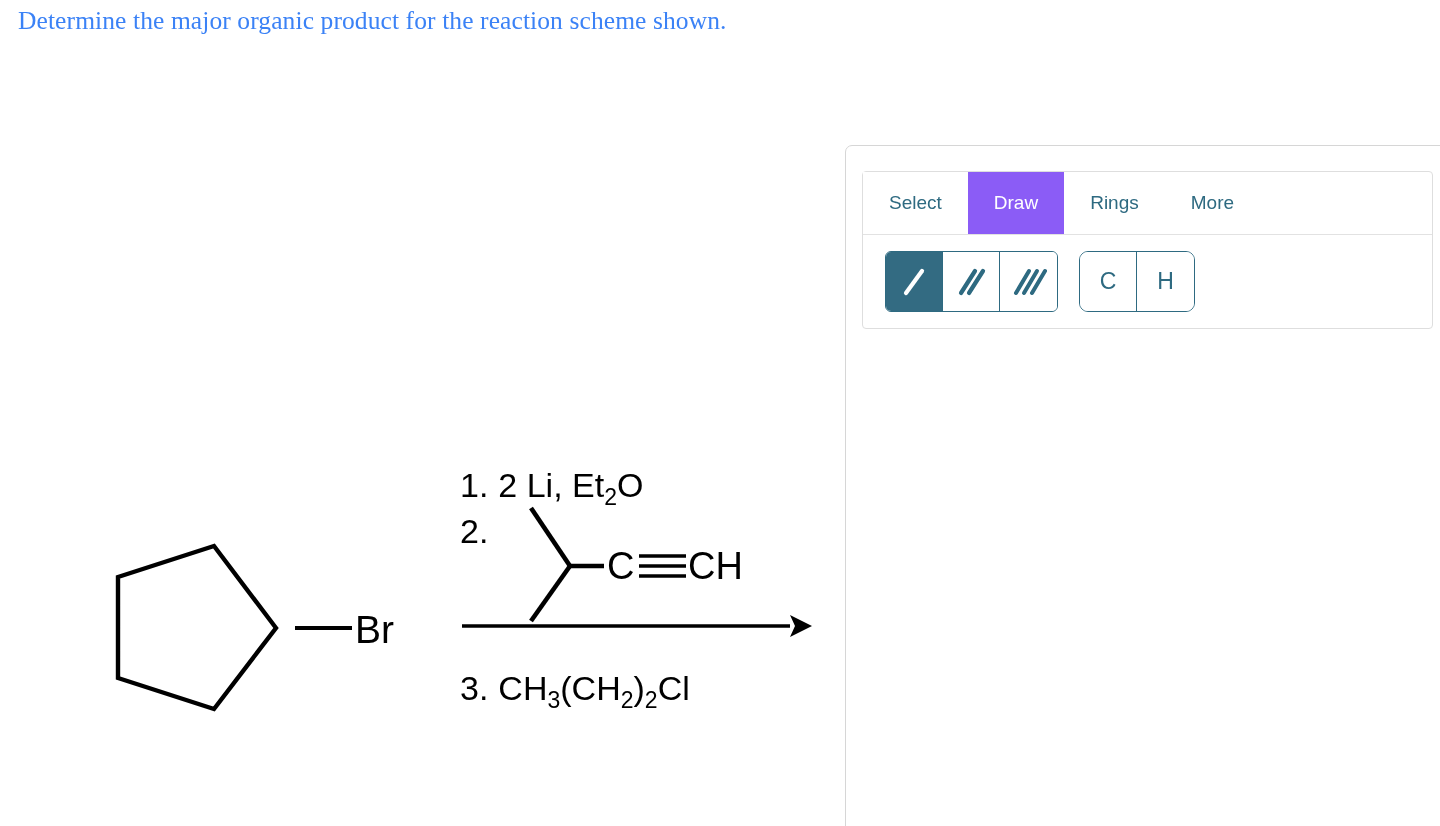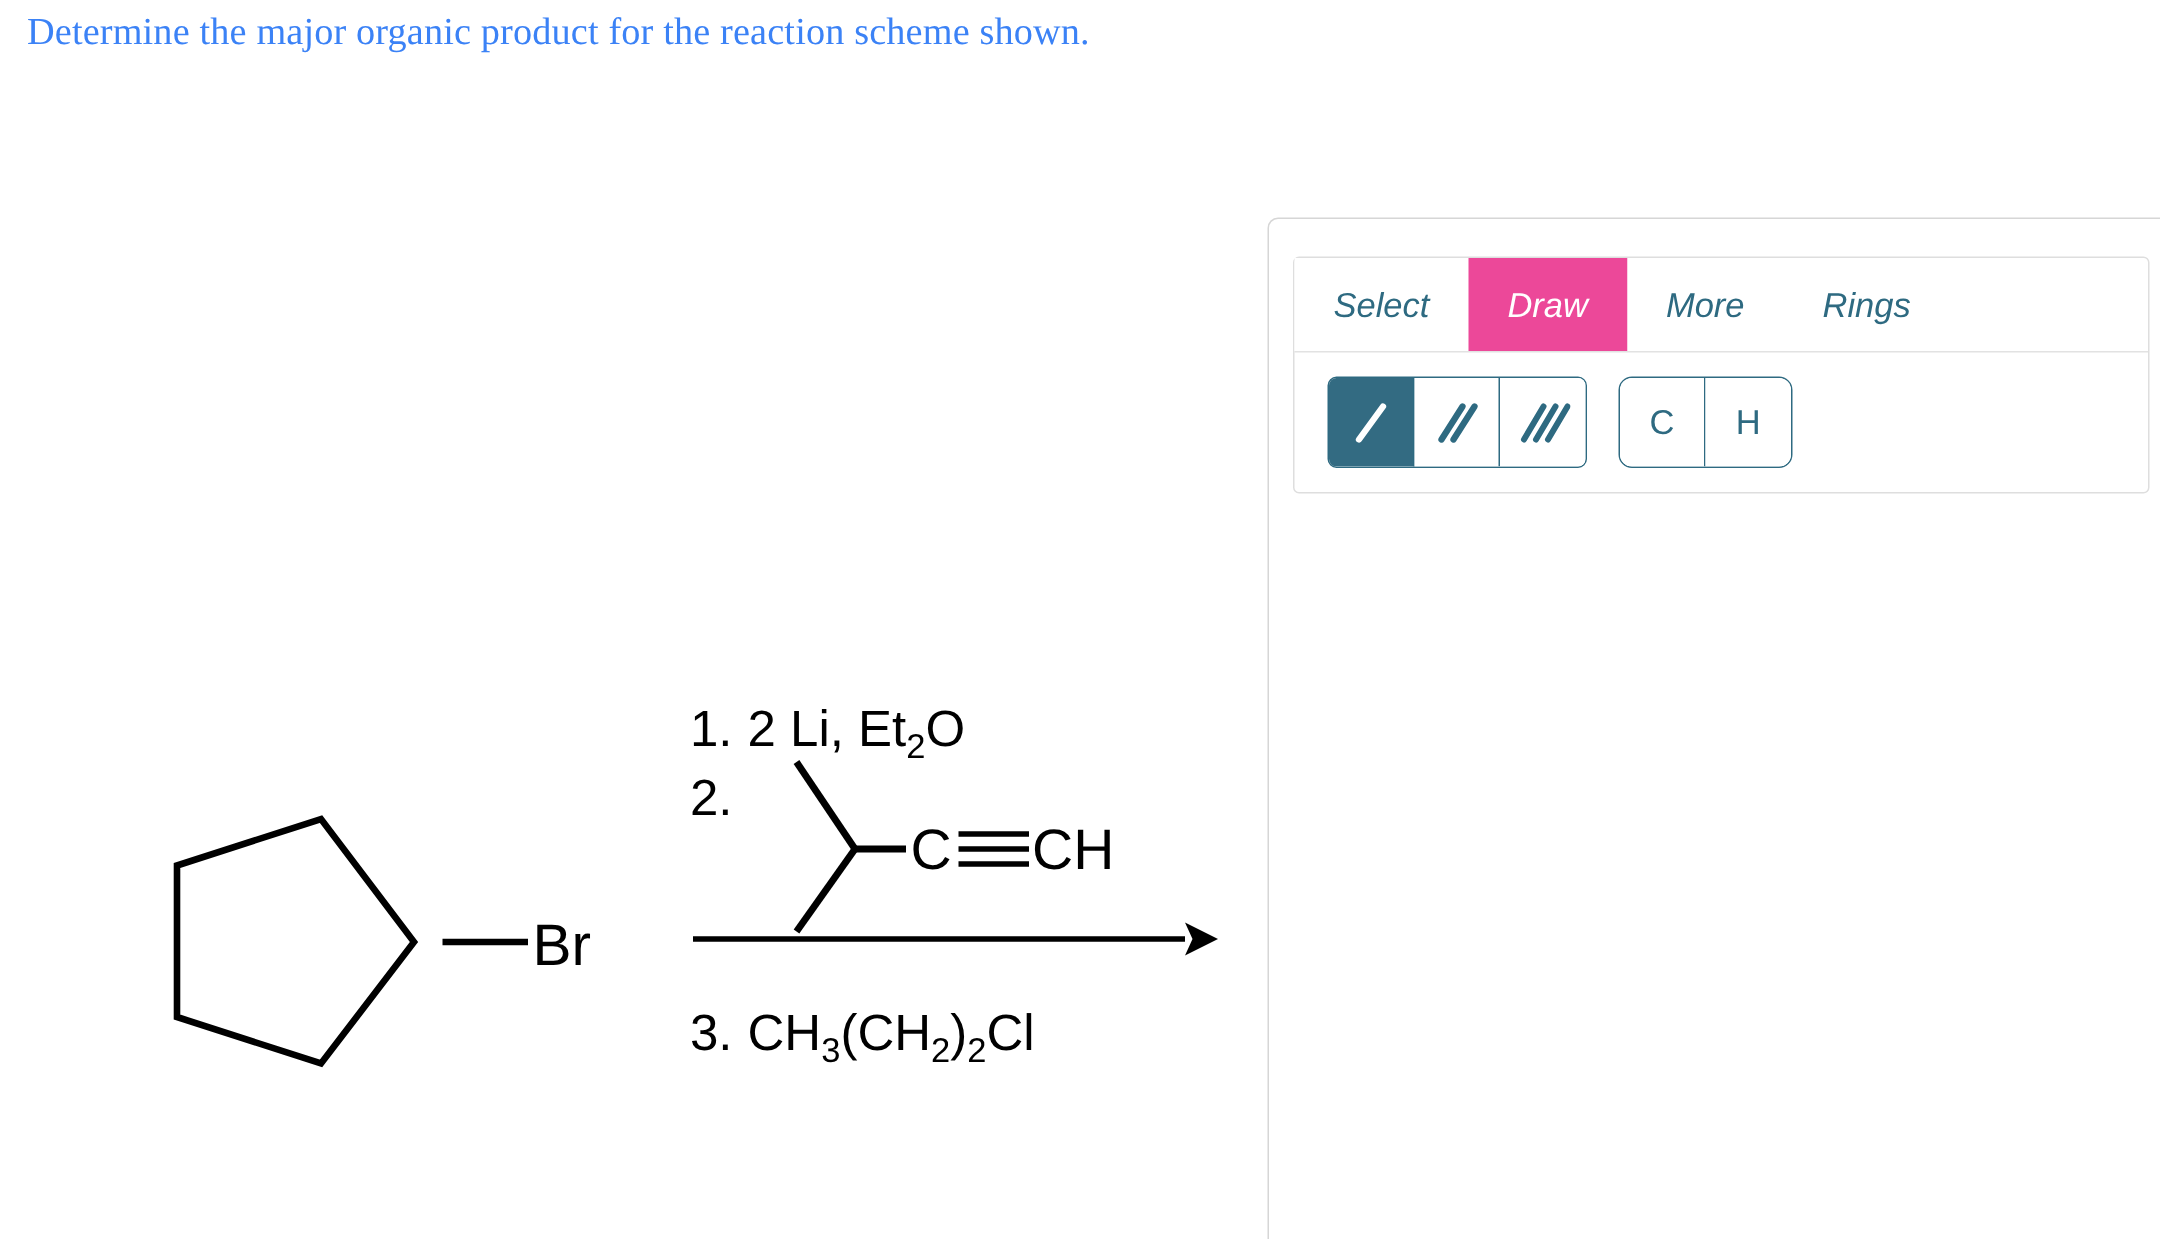--- a/index.html
+++ b/index.html
@@ -71,33 +71,32 @@
   
   #tab-strip {
     display: flex;
     align-items: stretch;
     height: 62px;
     border-bottom: 1px solid #e2e2e2;
   }
   .tab-item {
     display: flex;
     align-items: center;
-    justify-content: center;
-    font-size: 23px;
+    justify-content: flex-start;
+    font-size: 19px;
     color: #2e6a81;
     padding: 0 26px;
     min-width: 96px;
     cursor: pointer;
     user-select: none;
     background: #ffffff;
     box-sizing: border-box;
-    font-style: italic;
   }
   .tab-item.active {
-    background: #ec4899;
+    background: #8b5cf6;
     color: #ffffff;
   }
 
   
   #tool-row {
     display: flex;
     align-items: center;
     height: 93px;
     padding-left: 22px;
     gap: 21px;
@@ -199,24 +198,24 @@
   <div id="editor-toolbar">
 
     <div id="tab-strip">
       <div class="tab-item">
         <span>Select</span>
       </div>
       <div class="tab-item active">
         <span>Draw</span>
       </div>
       <div class="tab-item">
+        <span>Rings</span>
+      </div>
+      <div class="tab-item">
         <span>More</span>
-      </div>
-      <div class="tab-item">
-        <span>Rings</span>
       </div>
     </div>
 
     <div id="tool-row">
 
       <div class="tool-group">
         <div class="tool-btn active">
           <span>
             <svg width="34" height="36" viewBox="0 0 34 36">
               <line x1="9" y1="29" x2="25" y2="7" stroke="#ffffff" stroke-width="4.2" stroke-linecap="round"></line>

